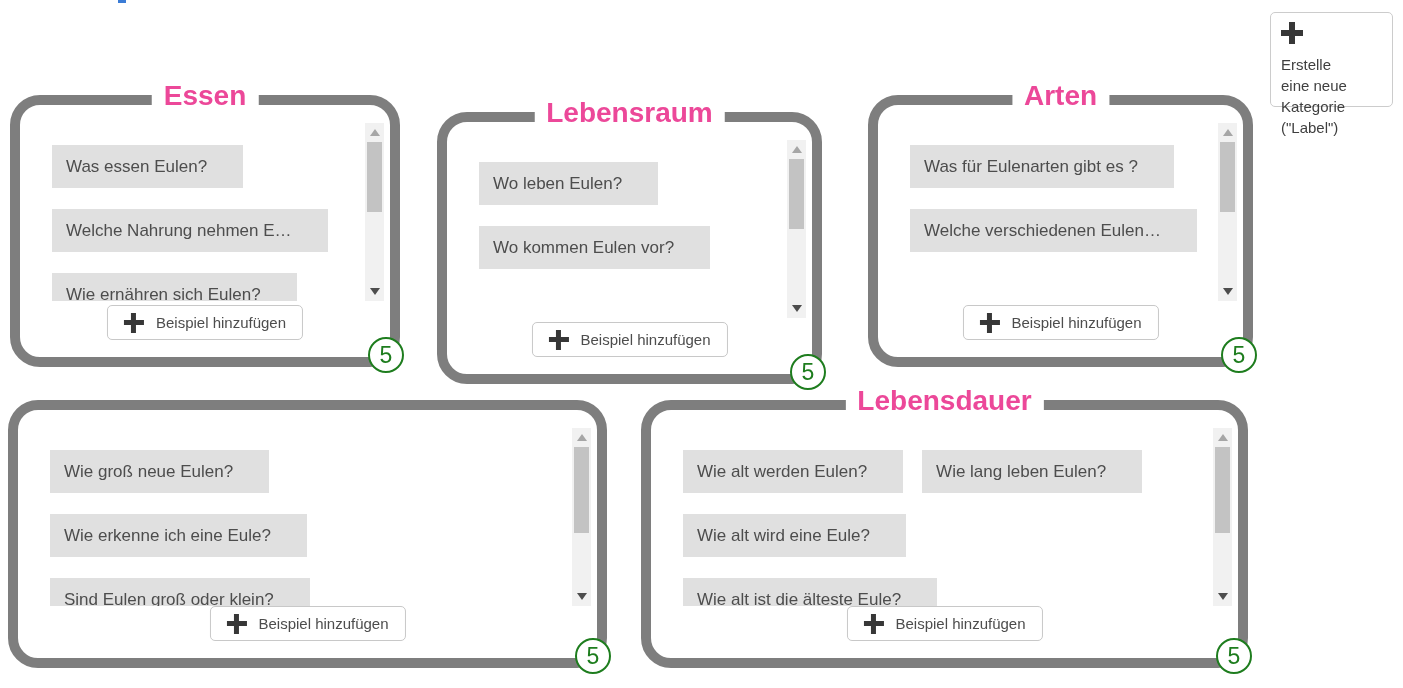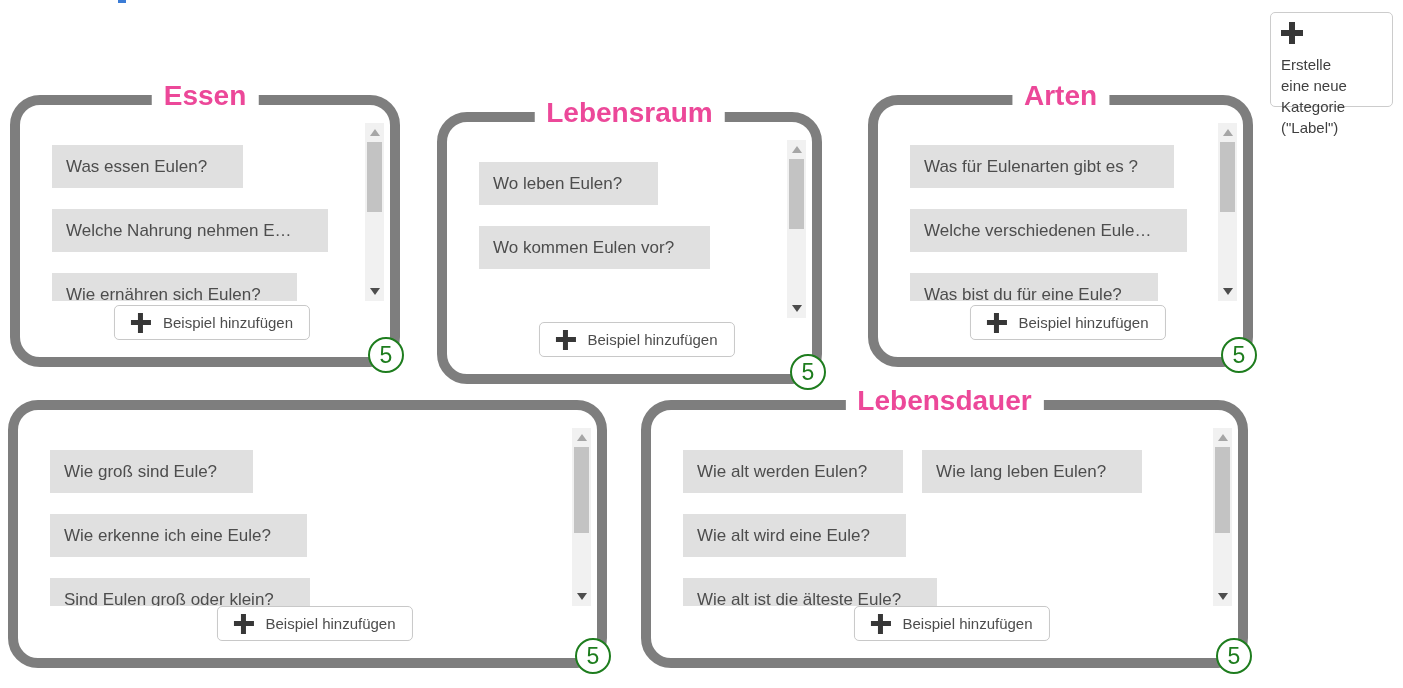--- a/index.html
+++ b/index.html
@@ -33,21 +33,21 @@
         border-top:7px solid #4d4d4d;}
   .thumb{position:absolute;top:19px;left:2px;width:15px;background:#c3c3c3;}
   .thumb.t1{height:70px;}
   .thumb.t2{height:86px;}
 
   
   .add-btn{position:absolute;left:50%;bottom:17px;transform:translateX(-50%);
         height:35px;display:flex;align-items:center;gap:12px;padding:0 16px;
         background:#fff;border:1px solid #c8c8c8;border-radius:5px;
         font-family:"Liberation Sans",sans-serif;font-size:15px;color:#4d4d4d;
-        white-space:nowrap;cursor:pointer;margin-left:7px;}
+        white-space:nowrap;cursor:pointer;}
 
   
   .badge{position:absolute;right:-14px;bottom:-16px;width:36px;height:36px;
         box-sizing:border-box;border:2px solid #1e7d1e;border-radius:50%;
         background:#fff;color:#1e7d1e;font-size:23px;display:flex;
         align-items:center;justify-content:center;z-index:3;}
 
   
   .plus{position:relative;display:inline-block;width:22px;height:22px;flex:none;}
   .plus::before{content:"";position:absolute;left:0;top:8px;width:22px;height:6px;background:#373737;}
@@ -126,42 +126,39 @@
     <div class="badge">5</div>
   </div>
 
   <div class="card" style="left:868px;top:95px;width:385px;height:272px">
     <div class="card-title">Arten</div>
     <div class="examples">
       <div class="chip-row">
         <div class="chip">Was für Eulenarten gibt es ?</div>
       </div>
       <div class="chip-row">
-        <div class="chip">Welche verschiedenen Eule…</div>
-      </div>
-      <div class="chip-row">
-        <div class="chip">Was bist du für eine Eule?</div>
+        <div class="chip">Welche verschiedenen Eulen…</div>
       </div>
     </div>
     <div class="vscroll">
       <div class="arr up"></div>
       <div class="thumb t1"></div>
       <div class="arr down"></div>
     </div>
     <button class="add-btn">
       <span class="plus sm"></span>
       <span>Beispiel hinzufügen</span>
     </button>
     <div class="badge">5</div>
   </div>
 
   <div class="card" style="left:8px;top:400px;width:599px;height:268px">
     <div class="examples">
       <div class="chip-row">
-        <div class="chip">Wie groß sind Eule?</div>
+        <div class="chip">Wie groß neue Eulen?</div>
       </div>
       <div class="chip-row">
         <div class="chip">Wie erkenne ich eine Eule?</div>
       </div>
       <div class="chip-row">
         <div class="chip">Sind Eulen groß oder klein?</div>
       </div>
     </div>
     <div class="vscroll">
       <div class="arr up"></div>

